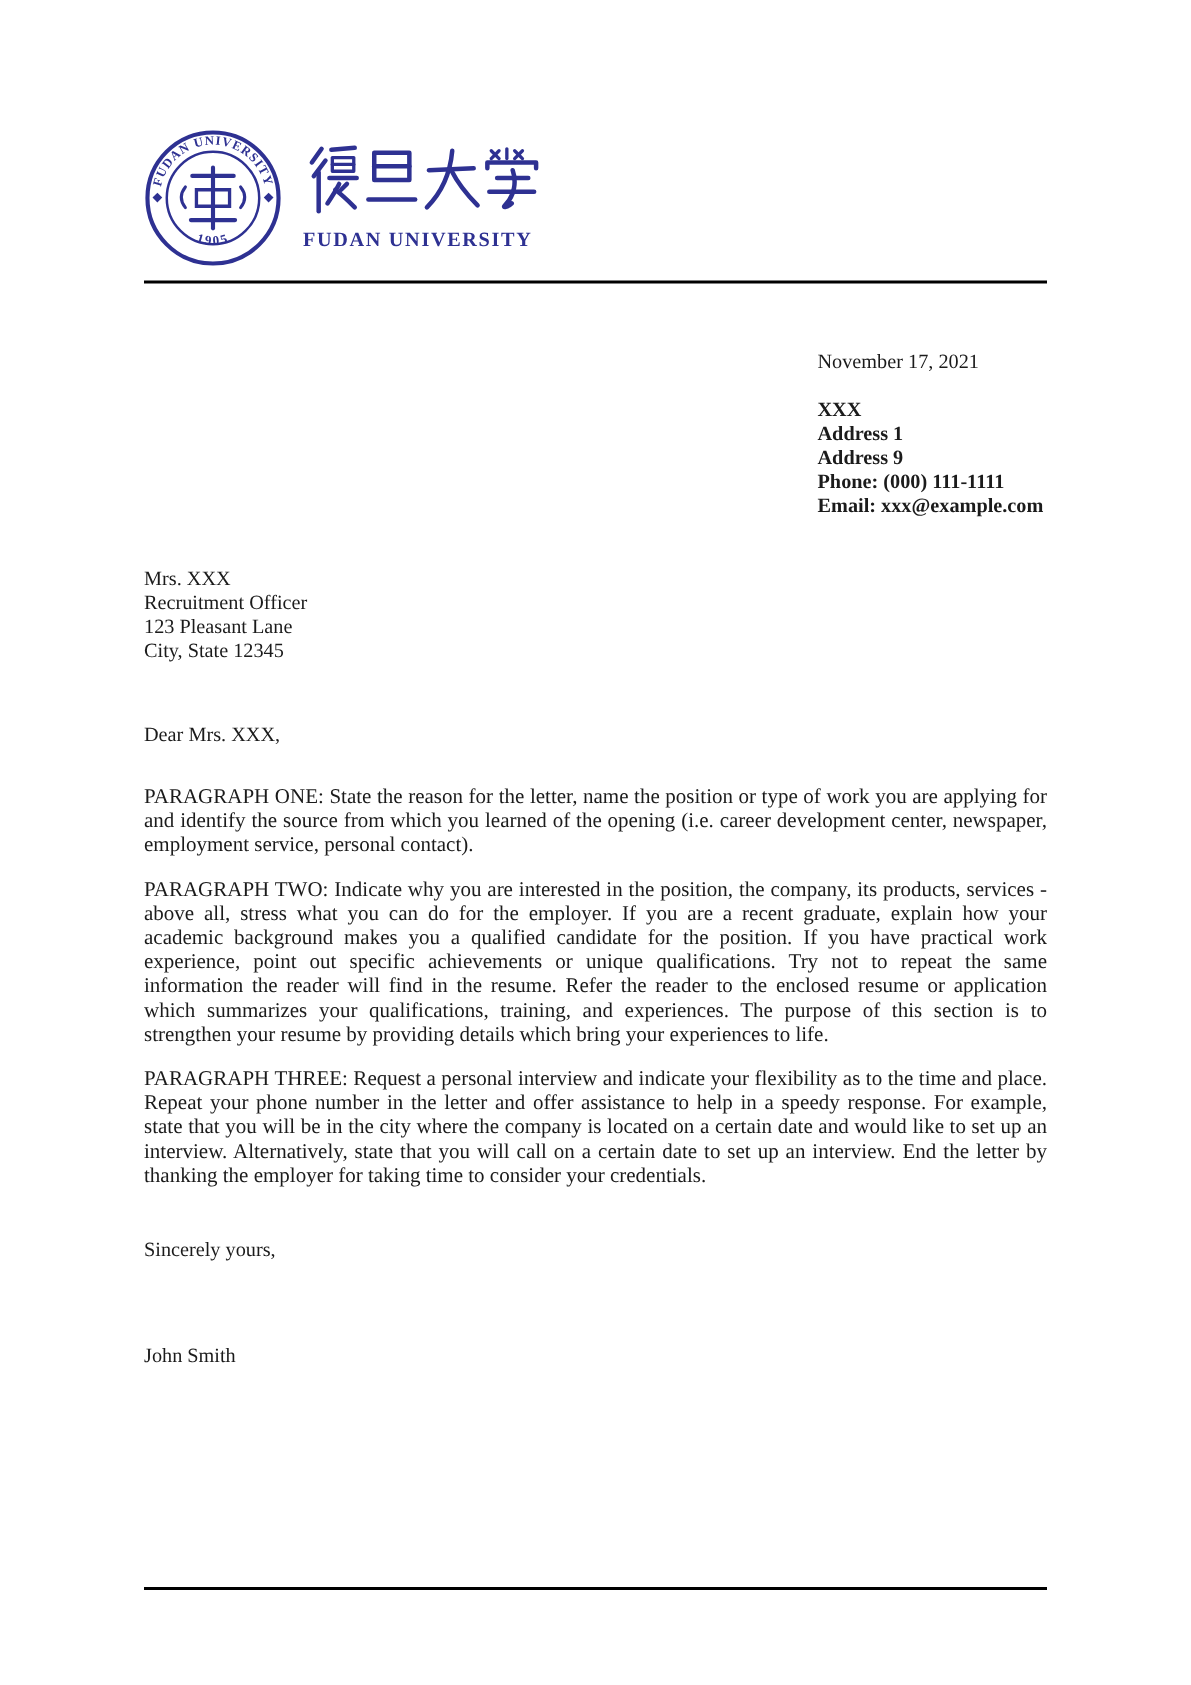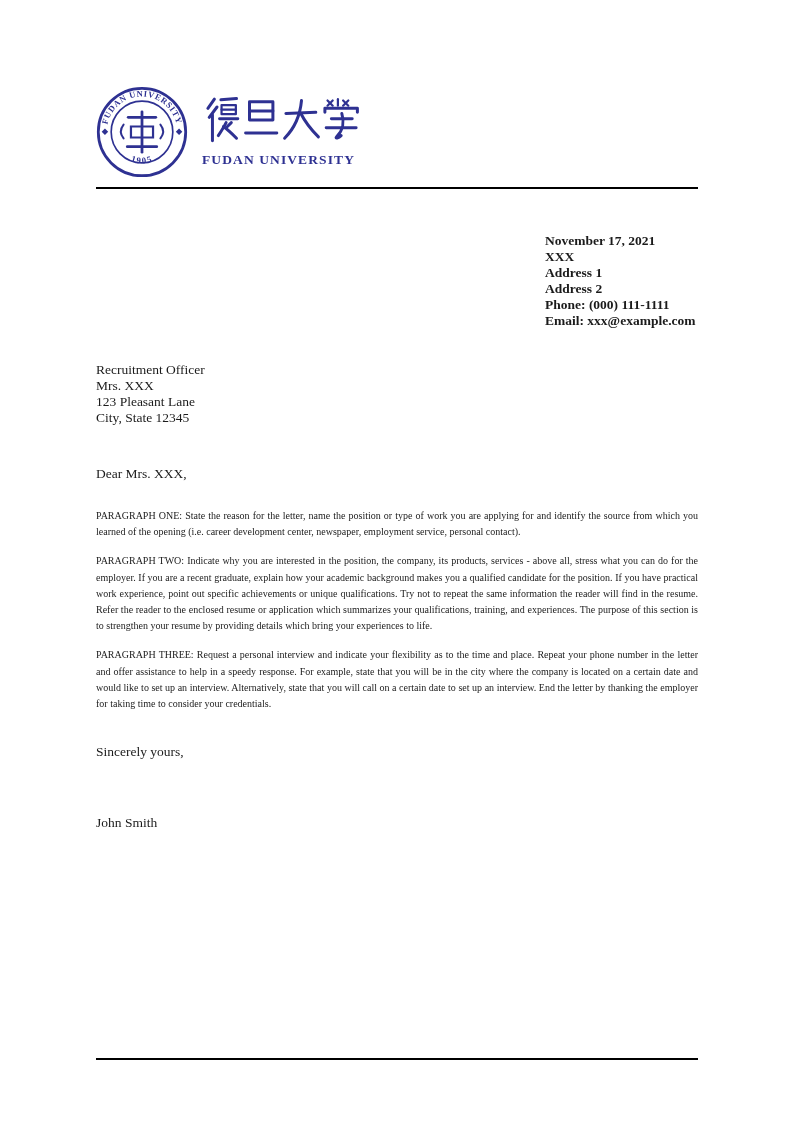--- a/index.html
+++ b/index.html
@@ -28,33 +28,33 @@
     font-weight:bold;
     font-size:13.5px;
     letter-spacing:1.1px;
     margin-top:6px;
     white-space:nowrap;
   }
   .rule{height:2px;background:#000;margin-top:7px;}
 
   
   .sender-wrap{margin-left:449px;margin-top:44px;font-size:13.5px;line-height:16px;}
-  .date{margin-bottom:0;font-weight:bold;}
+  .date{margin-bottom:16px;}
   .sender div{line-height:16px;font-weight:bold;}
 
   
   .recipient{margin-top:33px;font-size:13.5px;line-height:16px;}
 
   .salutation{margin-top:40px;font-size:13.5px;}
 
   .para{
     margin:0;
     margin-top:13px;
     text-align:justify;
-    font-size:10px;
+    font-size:14px;
     line-height:16.2px;
   }
   .para.first{margin-top:26px;}
 
   .closing{margin-top:32px;font-size:13.5px;}
   .signature{margin-top:55px;font-size:13.5px;}
 
   .footer-rule{position:absolute;left:96px;right:96px;top:1058px;height:2px;background:#000;}
 
   .seal-text{
@@ -135,29 +135,29 @@
       </div>
     </header>
 
     <div class="rule"></div>
 
     <div class="sender-wrap">
       <div class="date">November 17, 2021</div>
       <div class="sender">
         <div>XXX</div>
         <div>Address 1</div>
-        <div>Address 2</div>
+        <div>Address 9</div>
         <div>Phone: (000) 111-1111</div>
         <div>Email: xxx@example.com</div>
       </div>
     </div>
 
     <div class="recipient">
+      <div>Mrs. XXX</div>
       <div>Recruitment Officer</div>
-      <div>Mrs. XXX</div>
       <div>123 Pleasant Lane</div>
       <div>City, State 12345</div>
     </div>
 
     <div class="salutation">Dear Mrs. XXX,</div>
 
     <p class="para first">PARAGRAPH ONE: State the reason for the letter, name the position or type of work you are applying for and identify the source from which you learned of the opening (i.e.  career development center, newspaper, employment service, personal contact).</p>
     <p class="para">PARAGRAPH TWO: Indicate why you are interested in the position, the company, its products, services - above all, stress what you can do for the employer. If you are a recent graduate, explain how your academic background makes you a qualified candidate for the position. If you have practical work experience, point out specific achievements or unique qualifications. Try not to repeat the same information the reader will find in the resume. Refer the reader to the enclosed resume or application which summarizes your qualifications, training, and experiences. The purpose of this section is to strengthen your resume by providing details which bring your experiences to life.</p>
     <p class="para">PARAGRAPH THREE: Request a personal interview and indicate your flexibility as to the time and place. Repeat your phone number in the letter and offer assistance to help in a speedy response. For example, state that you will be in the city where the company is located on a certain date and would like to set up an interview. Alternatively, state that you will call on a certain date to set up an interview. End the letter by thanking the employer for taking time to consider your credentials.</p>
 

